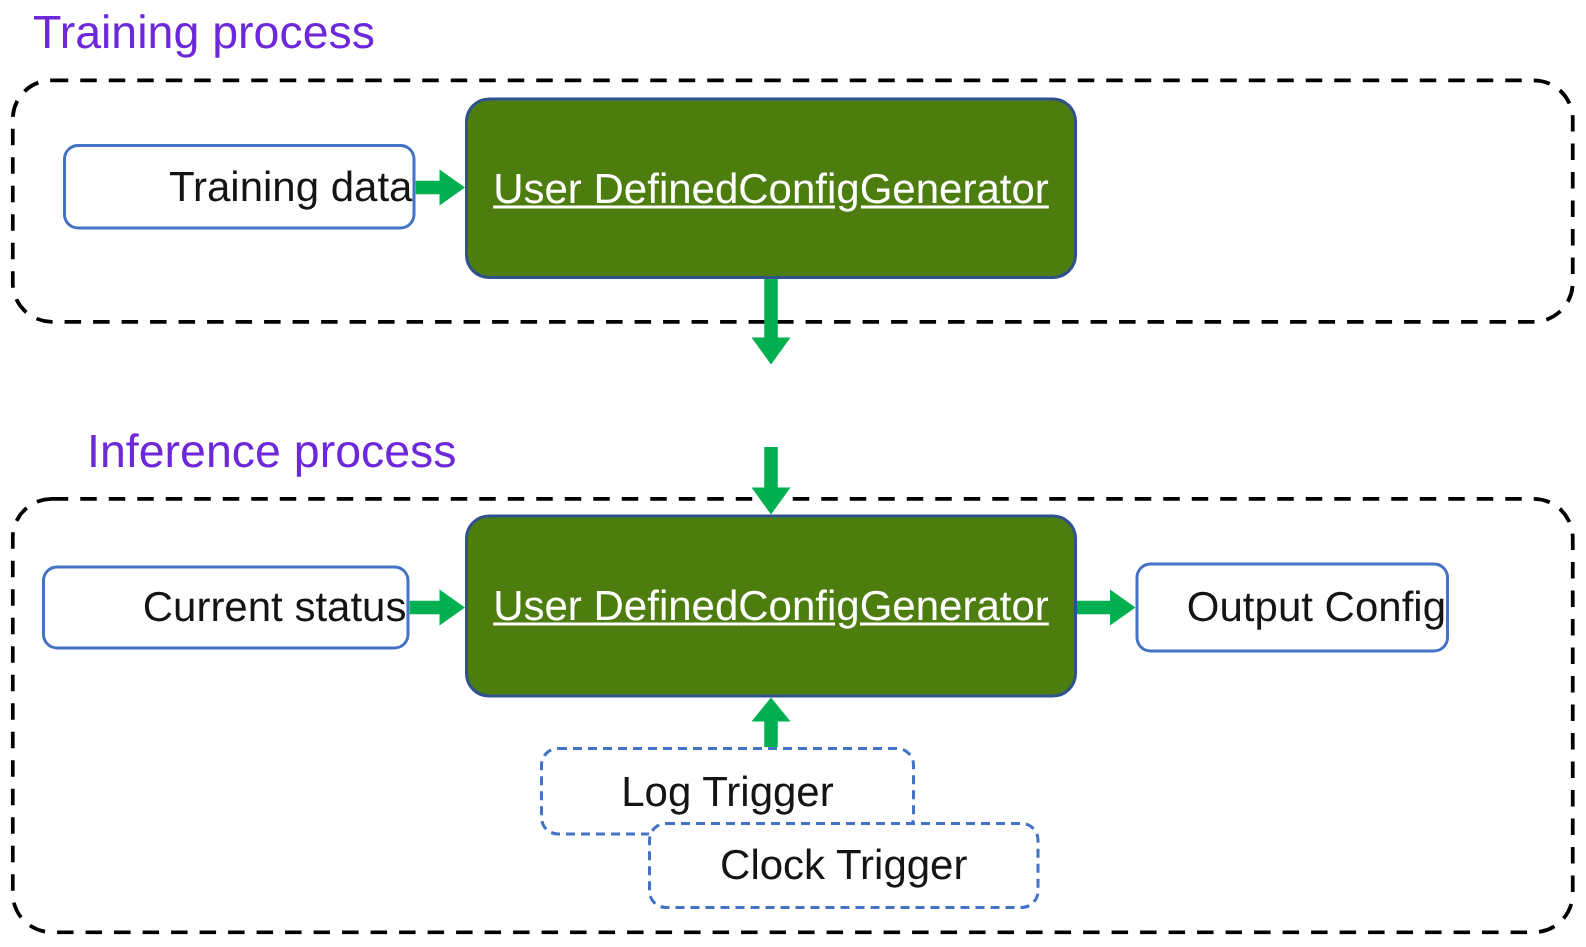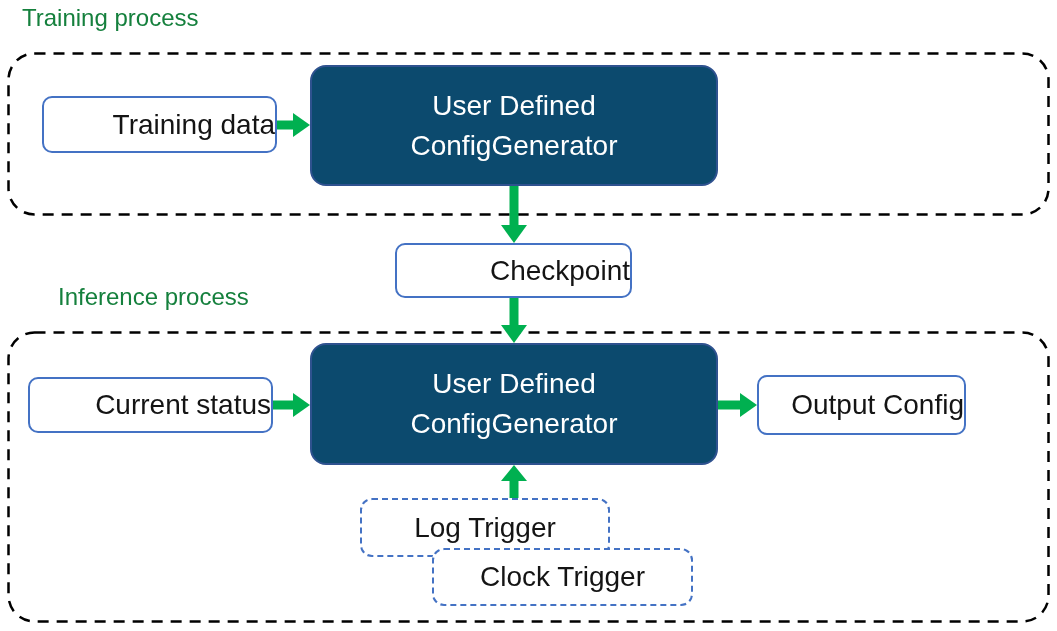--- a/index.html
+++ b/index.html
@@ -8,47 +8,48 @@
 
   .canvas {
     position:relative;
     width:1057px; height:631px;
     background:#ffffff;
     overflow:hidden;
   }
 
   .section-label {
     position:absolute;
-    font-size:24px;
-    color:#15803d;
+    font-size:31px;
+    color:#6d28d9;
     white-space:nowrap;
   }
 
   .proc-outline { position:absolute; }
 
   .io-box {
     position:absolute;
     background:#ffffff;
     border:2px solid #4472C4;
     border-radius:10px;
     display:flex; align-items:center; justify-content:flex-end;
     font-size:28px; color:#141414;
     white-space:nowrap;
     z-index:2;
   }
 
   .gen-box {
     position:absolute;
-    background:#0c4a6e;
+    background:#4d7c0f;
     border:2px solid #2F528F;
     border-radius:16px;
-    display:flex; flex-direction:column; align-items:center; justify-content:center;
+    display:flex; flex-direction:row; align-items:center; justify-content:center;
     color:#ffffff; font-size:28px; line-height:40px;
     text-align:center;
     z-index:2;
+    text-decoration:underline;
   }
 
   .trigger-box {
     position:absolute;
     background:#ffffff;
     border:2px dashed #4472C4;
     border-radius:12px;
     display:flex; align-items:center; justify-content:center;
     font-size:28px; color:#141414;
     white-space:nowrap;
@@ -102,23 +103,20 @@
   <div class="gen-box" style="left:310px; top:65px; width:408px; height:121px;">
     <span>User Defined</span>
     <span>ConfigGenerator</span>
   </div>
 
   <div class="arr down" style="left:501px; top:186px; width:26px; height:57px;">
     <div class="shaft"></div>
     <div class="head"></div>
   </div>
 
-  <div class="io-box" style="left:395px; top:243px; width:237px; height:55px;">
-    <span>Checkpoint</span>
-  </div>
 
   <div class="arr down" style="left:501px; top:298px; width:26px; height:45px;">
     <div class="shaft"></div>
     <div class="head"></div>
   </div>
 
   <div class="section-label" style="left:18px; top:283px;margin-left:40px;">Inference process</div>
 
   <svg class="proc-outline" style="left:7px; top:331px;" width="1043" height="292">
     <rect x="1.5" y="1.5" width="1040" height="289" rx="26" ry="26" fill="none" stroke="#000000" stroke-width="2.5" stroke-dasharray="11 8"></rect>

